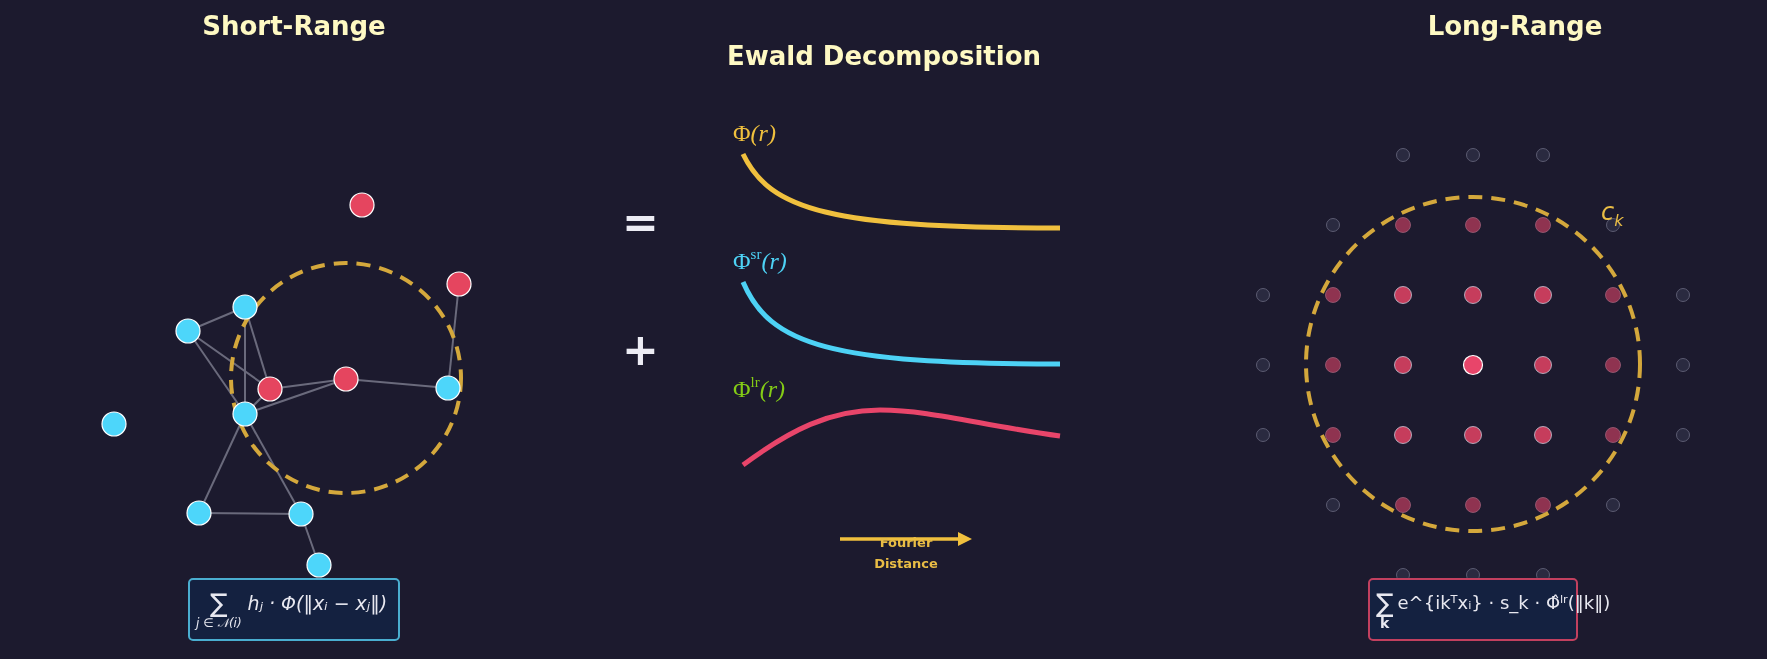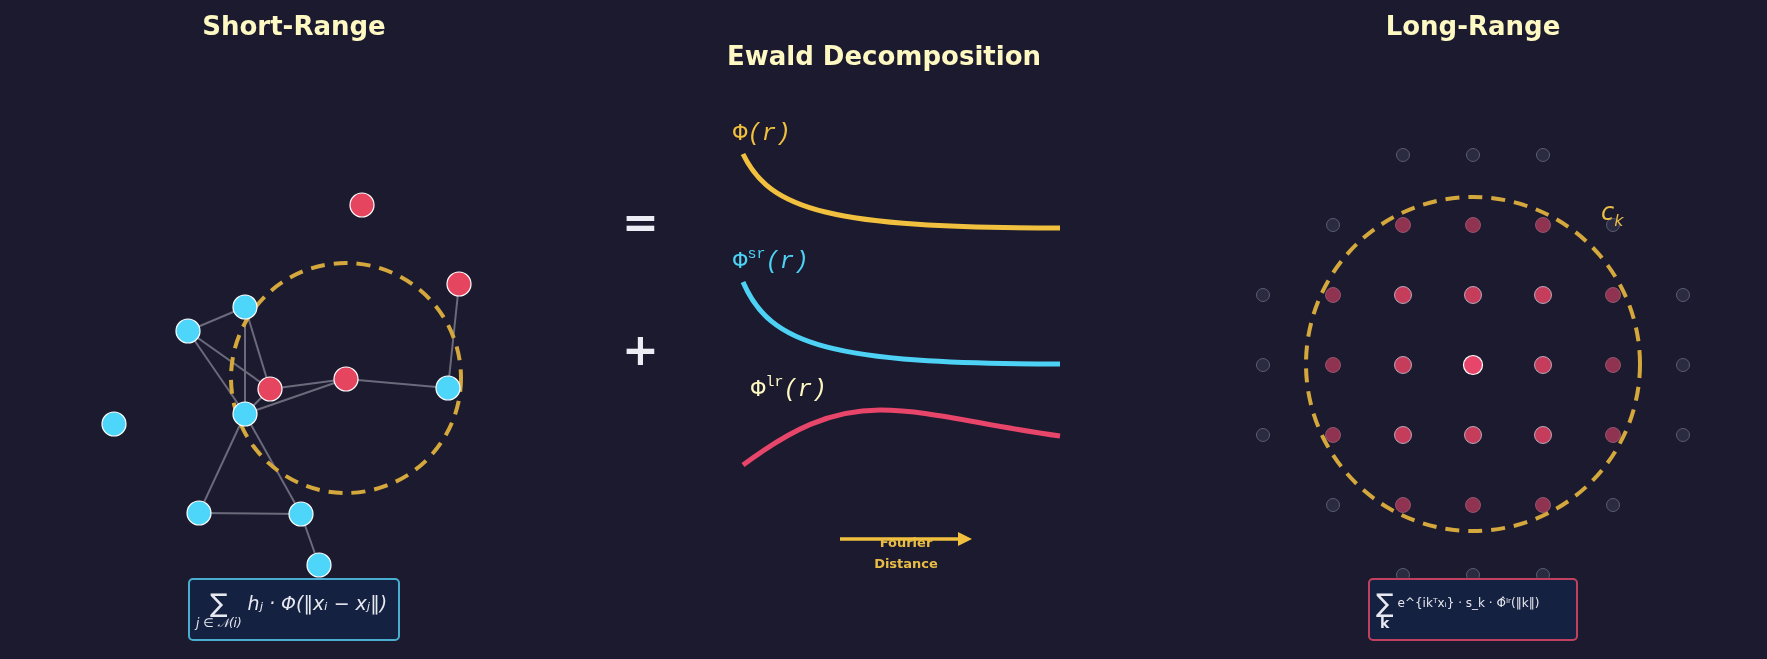--- a/index.html
+++ b/index.html
@@ -2,40 +2,40 @@
 <html><head>
 <meta charset="utf-8">
 <style>
   html, body { margin:0; padding:0; }
   body { width:1767px; height:659px; background:#1c1a2e; overflow:hidden; position:relative;
          font-family:"DejaVu Sans", sans-serif; color:#e8e8f0; }
   .title { position:absolute; font-weight:bold; font-size:26px; text-align:center; line-height:30px; color:#fef9c3; }
   .title span { display:block; }
   svg.stage { position:absolute; left:0; top:0; }
   .op { position:absolute; font-size:44px; font-weight:bold; color:#ececf4; }
-  .lbl { position:absolute; font-size:24px; font-family:Liberation Mono, monospace; }
+  .lbl { position:absolute; font-size:24px; font-family:Liberation Serif, serif; }
   .lbl i { font-style:italic; }
   .lbl sup { font-size:15px; vertical-align:10px;text-align:center; }
   .formula { position:absolute; border-radius:5px; background:#142140; font-size:21px; color:#e8e8f0;
              display:flex; align-items:center; box-sizing:border-box; }
   .ft-label { position:absolute; font-weight:bold; font-size:13px; color:#e9bd45; text-align:center; line-height:21px; }
   .ft-label span { display:block; }
   .ck { position:absolute; font-size:24px; color:#e9bd45; font-style:italic; }
   .ck sub { font-size:16px; }
 </style>
 </head>
 <body>
 
 <div class="title" style="left:94px; top:11px; width:400px;">
   <span>Short-Range</span>
 </div>
 <div class="title" style="left:634px; top:41px; width:500px;">
   <span>Ewald Decomposition</span>
 </div>
-<div class="title" style="left:1273px; top:11px; width:400px;">
+<div class="title" style="left:1315px; top:11px; width:400px;">
   <span>Long-Range</span>
 </div>
 
 <svg class="stage" width="1767" height="659">
 
   <g id="sr-edges" stroke="#6a6a7c" stroke-width="2" fill="none">
       <line x1="188" y1="331" x2="245" y2="307"></line>
       <line x1="188" y1="331" x2="270" y2="389"></line>
       <line x1="188" y1="331" x2="245" y2="414"></line>
       <line x1="245" y1="307" x2="245" y2="414"></line>
@@ -117,21 +117,21 @@
 
 <div class="op" style="left:622px; top:196px;">=</div>
 <div class="op" style="left:622px; top:324px;">+</div>
 
 <div class="lbl" style="left:733px; top:120px; color:#f0c03e;">
   <span>Φ</span><i>(r)</i>
 </div>
 <div class="lbl" style="left:733px; top:246px; color:#4dd2f5;">
   <span>Φ</span><sup>sr</sup><i>(r)</i>
 </div>
-<div class="lbl" style="left:751px; top:374px; color:#fef9c3;">
+<div class="lbl" style="left:733px; top:374px; color:#84cc16;">
   <span>Φ</span><sup>lr</sup><i>(r)</i>
 </div>
 
 <div class="ft-label" style="left:836px; top:532px; width:140px;">
   <span>Fourier</span>
   <span>Distance</span>
 </div>
 
 <div class="ck" style="left:1601px; top:166px;margin-top:32px;">
   <span>c</span><sub>k</sub>
@@ -143,14 +143,14 @@
     <span style="font-size:12px; font-style:italic; line-height:14px;">j ∈ 𝒩(i)</span>
   </div>
   <span style="font-size:19px; font-style:italic; margin-top:-14px;">hⱼ · Φ(‖xᵢ − xⱼ‖)</span>
 </div>
 
 <div class="formula" style="left:1368px; top:578px; width:210px; height:63px; border:2px solid #c2405f; padding-left:6px;">
   <div style="display:flex; flex-direction:column; align-items:center; margin-right:4px;">
     <span style="font-size:26px; line-height:26px;">∑</span>
     <span style="font-size:14px; font-weight:bold; line-height:14px;">k</span>
   </div>
-  <span style="font-size:12px; margin-top:-14px; white-space:nowrap;">e^{ikᵀxᵢ} · s_k · Φ̂ˡʳ(‖k‖)</span>
+  <span style="font-size:18px; margin-top:-14px; white-space:nowrap;">e^{ikᵀxᵢ} · s_k · Φ̂ˡʳ(‖k‖)</span>
 </div>
 
 </body></html>

